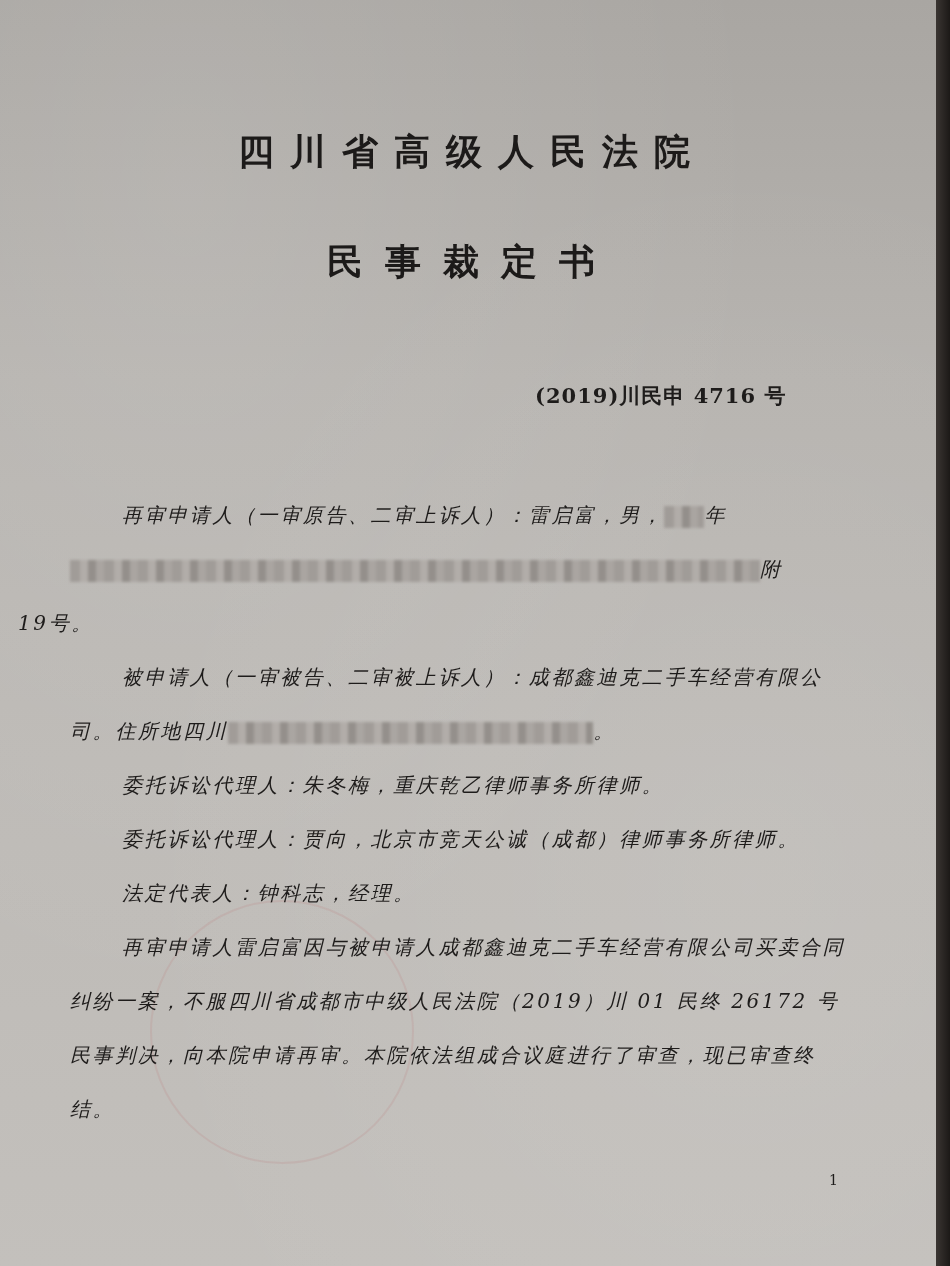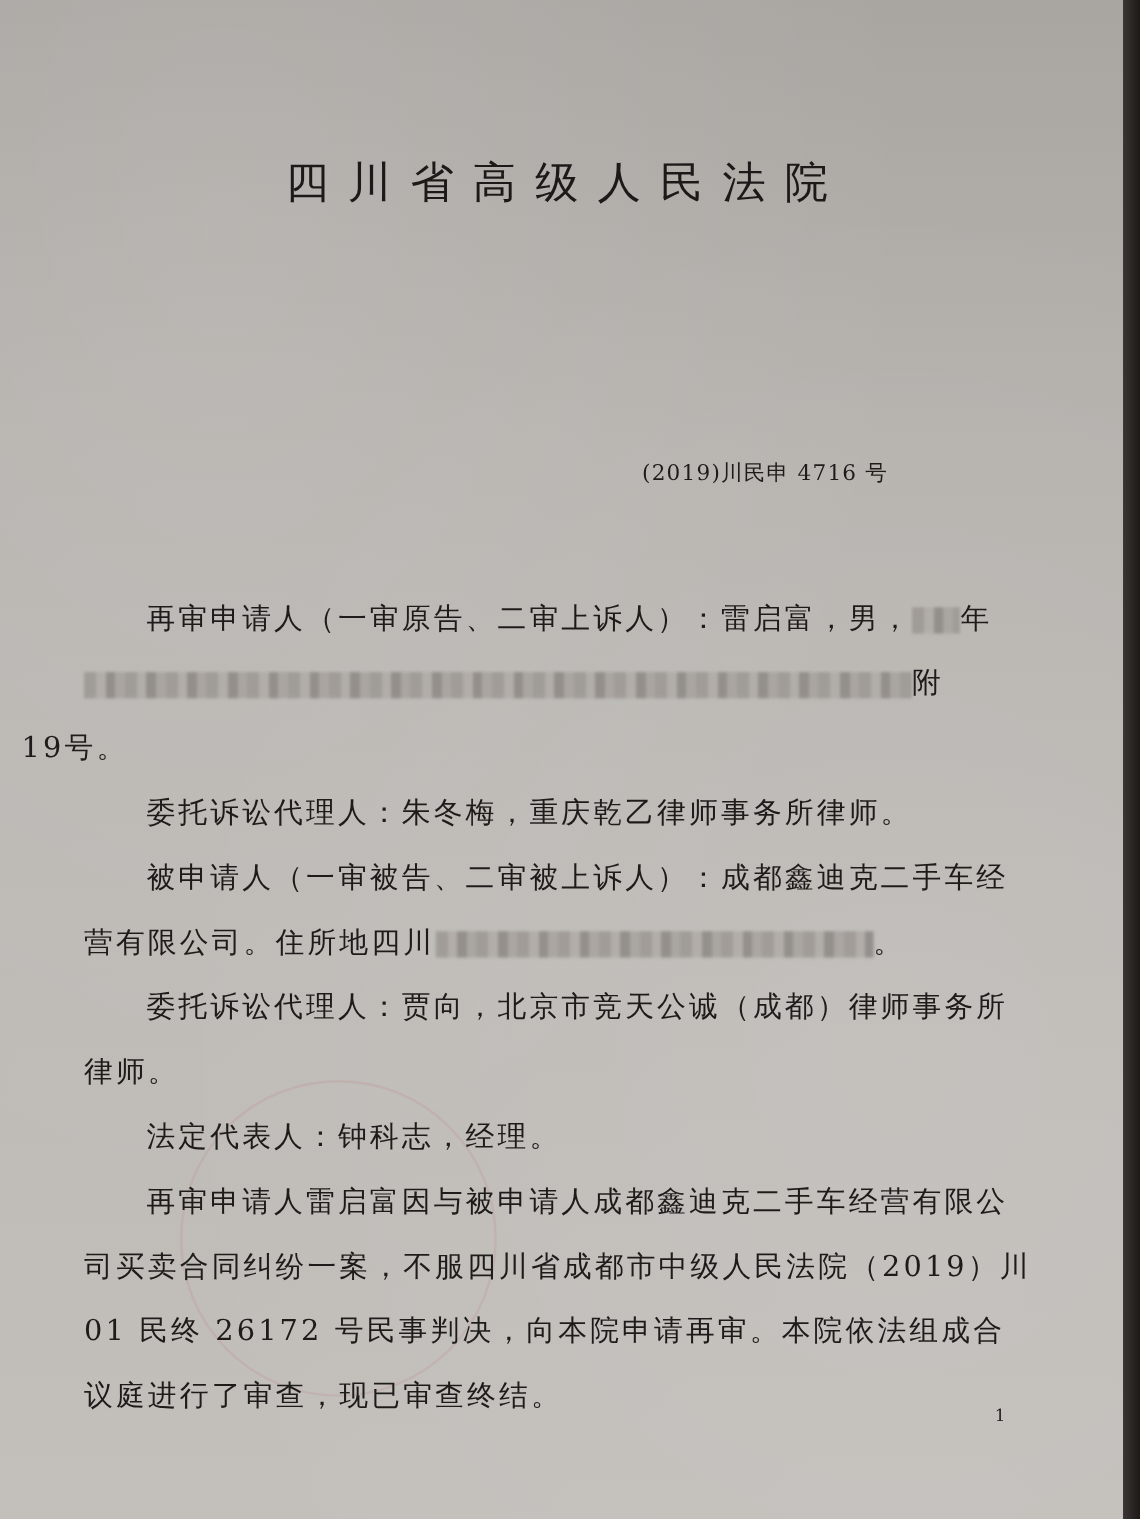--- a/index.html
+++ b/index.html
@@ -29,41 +29,43 @@
       top: 0;
       width: 14px;
       height: 1266px;
       background: linear-gradient(90deg, #3a3532, #1c1917);
     }
     .title {
       position: absolute;
       left: 0;
       width: 944px;
       text-align: center;
-      font-weight: normal;
+      font-weight: bold;
       font-size: 36px;
       letter-spacing: 16px;
       color: #1c1a19;
     }
     .title-court { top: 128px; padding-left: 0; }
     .title-doc { top: 238px; letter-spacing: 22px; }
     .case-no {
       position: absolute;
       top: 382px;
       left: 535px;
-      font-size: 18px;
+      font-size: 21px;
       letter-spacing: 1px;
+      font-weight: bold;
     }
     .body-text {
       position: absolute;
       left: 70px;
       width: 790px;
-      font-size: 24px;
+      font-size: 20px;
       line-height: 54px;
       letter-spacing: 2.6px;
+      font-style: italic;
     }
     .para {
       margin: 0;
       text-indent: 52px;
     }
     .redacted {
       display: inline-block;
       height: 22px;
       vertical-align: middle;
       background: repeating-linear-gradient(90deg, #9c9793 0 10px, #b0aba7 10px 18px, #8d8884 18px 26px, #a7a29e 26px 34px);
@@ -87,32 +89,33 @@
       pointer-events: none;
     }
   </style>
 </head>
 <body>
 
 <div class="paper">
   <div class="seal"></div>
 
   <div class="title title-court">四川省高级人民法院</div>
+  <div class="title title-doc">民事裁定书</div>
 
   <div class="case-no">(2019)川民申 4716 号</div>
 
   <div class="body-text" style="top: 488px;">
     <p class="para">
       <span>再审申请人（一审原告、二审上诉人）：雷启富，男，</span><span class="redacted" style="width:40px;"></span><span>年</span><span class="redacted" style="width:690px;"></span><span>附</span><br>
       <span style="margin-left:-52px;">19号。</span>
     </p>
-    <p class="para">委托诉讼代理人：朱冬梅，重庆乾乙律师事务所律师。</p>
     <p class="para">
       <span>被申请人（一审被告、二审被上诉人）：成都鑫迪克二手车经营有限公司。住所地四川</span><span class="redacted" style="width:365px;"></span><span>。</span>
     </p>
+    <p class="para">委托诉讼代理人：朱冬梅，重庆乾乙律师事务所律师。</p>
     <p class="para">委托诉讼代理人：贾向，北京市竞天公诚（成都）律师事务所律师。</p>
     <p class="para">法定代表人：钟科志，经理。</p>
     <p class="para">再审申请人雷启富因与被申请人成都鑫迪克二手车经营有限公司买卖合同纠纷一案，不服四川省成都市中级人民法院（2019）川 01 民终 26172 号民事判决，向本院申请再审。本院依法组成合议庭进行了审查，现已审查终结。</p>
   </div>
 
   <div class="page-num">1</div>
 </div>
 <div class="edge"></div>
 
 </body></html>

